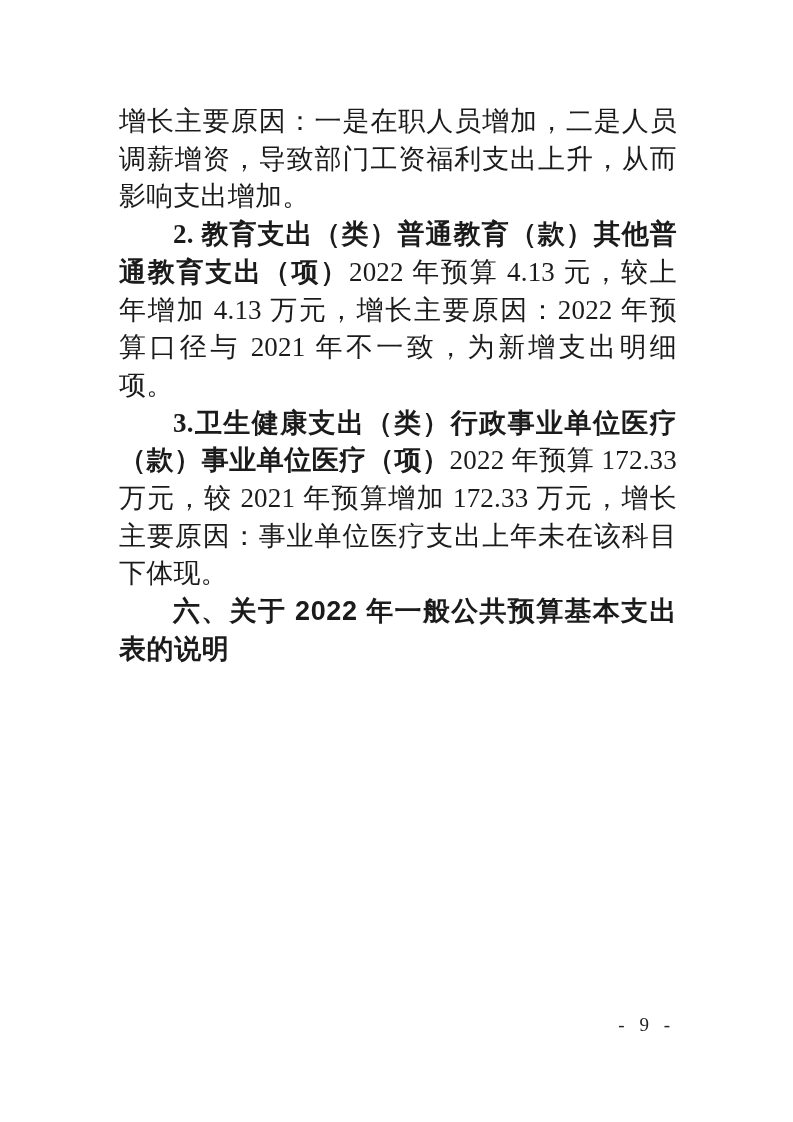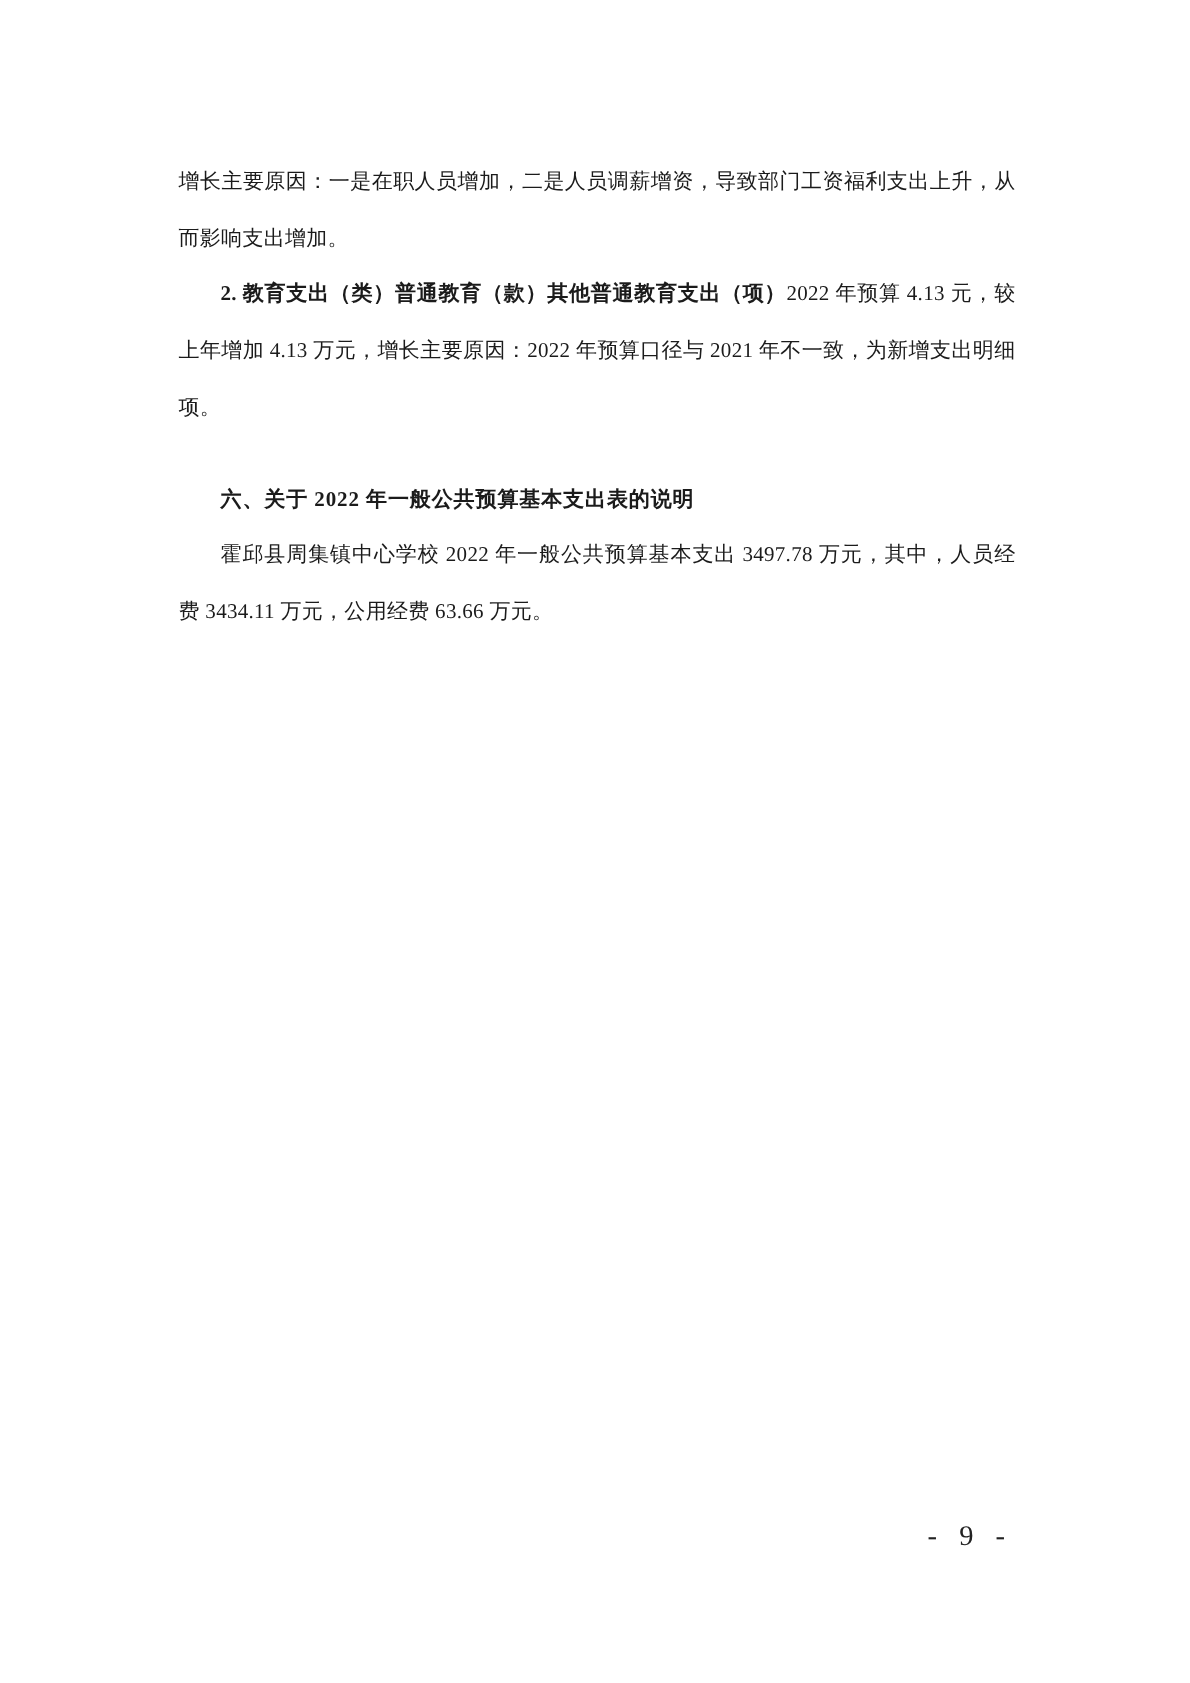--- a/index.html
+++ b/index.html
@@ -22,52 +22,51 @@
   }
   .content {
     position: absolute;
     left: 119px;
     top: 103px;
     width: 558px;
   }
   p.para {
     margin: 0;
     padding: 0;
-    font-size: 14px;
+    font-size: 27px;
     line-height: 37.7px;
     text-align: justify;
     letter-spacing: 0.2px;
   }
   p.para.indent {
     text-indent: 2em;
   }
   p.para .bold {
     font-weight: 700;
   }
   p.para.heading {
     font-weight: 700;
-    font-family: Liberation Serif, serif;
+    font-family: Liberation Sans, sans-serif;
     letter-spacing: 0.6px;
-    margin-top: 23px;
   }
   .page-number {
     position: absolute;
     top: 1012px;
     right: 118px;
     font-size: 19px;
     line-height: 26px;
     letter-spacing: 5px;
     color: #222222;
     font-family: "Liberation Serif", "DejaVu Serif", serif;
   }
 </style>
 </head>
 <body>
 
 <div class="page">
   <div class="content">
       <p class="para"><span class="regular">增长主要原因：一是在职人员增加，二是人员调薪增资，导致部门工资福利支出上升，从而影响支出增加。</span></p>
       <p class="para indent"><span class="bold">2. 教育支出（类）普通教育（款）其他普通教育支出（项）</span><span class="regular">2022 年预算 4.13 元，较上年增加 4.13 万元，增长主要原因：2022 年预算口径与 2021 年不一致，为新增支出明细项。</span></p>
+      <p class="para indent"><span class="bold">3.卫生健康支出（类）行政事业单位医疗（款）事业单位医疗（项）</span><span class="regular">2022 年预算 172.33 万元，较 2021 年预算增加 172.33 万元，增长主要原因：事业单位医疗支出上年未在该科目下体现。</span></p>
       <p class="para indent heading"><span class="bold">六、关于 2022 年一般公共预算基本支出表的说明</span></p>
-      <p class="para indent"><span class="regular">霍邱县周集镇中心学校 2022 年一般公共预算基本支出 3497.78 万元，其中，人员经费 3434.11 万元，公用经费 63.66 万元。</span></p>
     </div>
   <div class="page-number">- 9 -</div>
 </div>
 
 </body></html>

